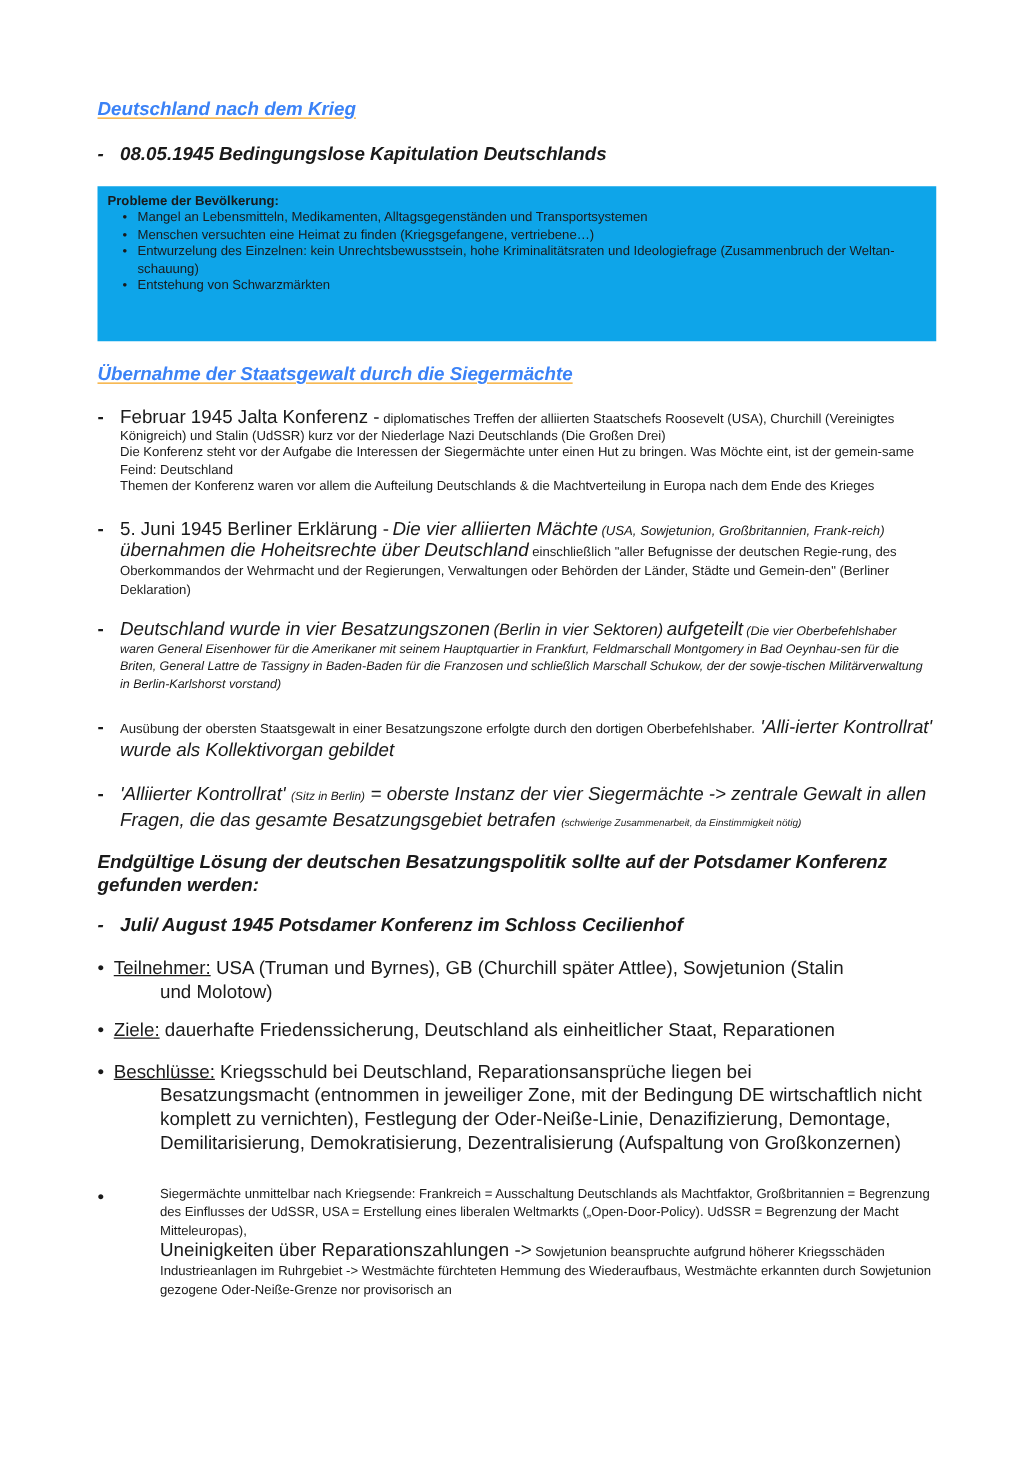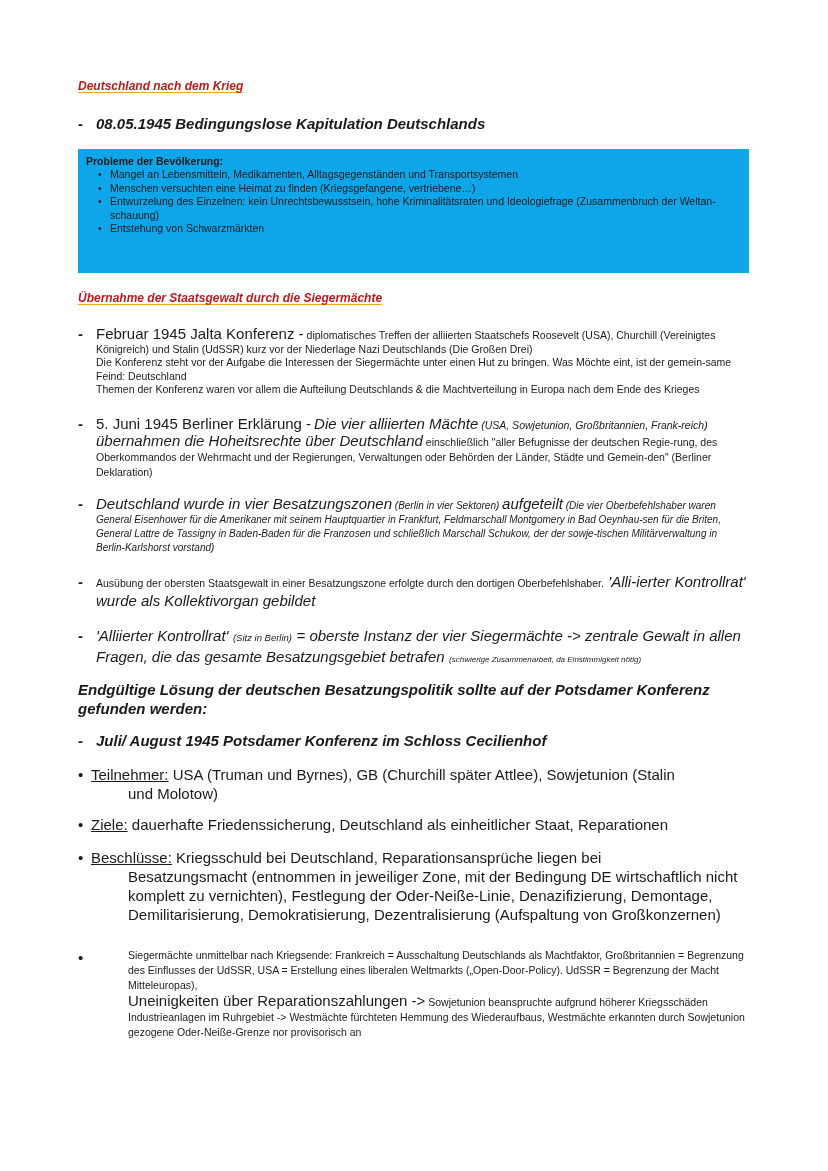--- a/index.html
+++ b/index.html
@@ -1,19 +1,19 @@
 <!DOCTYPE html>
 <html><head>
 <meta charset="utf-8">
 <style>
   html, body { margin: 0; padding: 0; background: #ffffff; }
   body { width: 828px; height: 1171px; position: relative; font-family: "Liberation Sans", sans-serif; color: #1a1a1a; overflow: hidden; }
   .page { position: absolute; left: 0; top: 0; width: 828px; height: 1171px; }
   .abs { position: absolute; font-weight: bold; }
-  .h-orange { color: #b91c1c; font-weight: bold; font-style: italic; font-size: 12px; text-decoration: underline; text-decoration-color: #f5a21d; text-underline-offset: 2px; }
+  .h-orange { color: #3b82f6; font-weight: bold; font-style: italic; font-size: 15px; text-decoration: underline; text-decoration-color: #f5a21d; text-underline-offset: 2px; }
   .line-main { font-size: 15px; font-style: italic; }
   .dash { display: inline-block; width: 18px; }
   .graybox { position: absolute; left: 78px; top: 149px; width: 671px; height: 124px; background: #0ea5e9; }
   .graybox .title { position: absolute; left: 8px; top: 6px; font-size: 10.5px; font-weight: bold; }
   .graybox ul { position: absolute; left: 20px; top: 19px; margin: 0; padding: 0; list-style: none; font-size: 10.5px; line-height: 13.6px; width: 655px; }
   .graybox li { position: relative; padding-left: 12px; }
   .graybox li::before { content: "•"; position: absolute; left: 0; top: 0; }
   .blk { position: absolute; left: 78px; width: 668px; }
   .blk .d { position: absolute; left: 0; top: 0; font-weight: bold; }
   .blk .body { margin-left: 18px; }
@@ -68,21 +68,21 @@
       <span class="it">(USA, Sowjetunion, Großbritannien, Frank-reich)</span>
       <span class="big it">übernahmen die Hoheitsrechte über Deutschland</span>
       <span>einschließlich "aller Befugnisse der deutschen Regie-rung, des Oberkommandos der Wehrmacht und der Regierungen, Verwaltungen oder Behörden der Länder, Städte und Gemein-den" (Berliner Deklaration)</span>
     </div>
   </div>
 
   <div class="blk" style="top:497px; line-height:14px;">
     <span class="d big">-</span>
     <div class="body it" style="font-size:10px;">
       <span class="big">Deutschland wurde in vier Besatzungszonen</span>
-      <span style="font-size:10px;">(Berlin in vier Sektoren)</span>
+      <span style="font-size:13px;">(Berlin in vier Sektoren)</span>
       <span class="big">aufgeteilt</span>
       <span>(Die vier Oberbefehlshaber waren General Eisenhower für die Amerikaner mit seinem Hauptquartier in Frankfurt, Feldmarschall Montgomery in Bad Oeynhau-sen für die Briten, General Lattre de Tassigny in Baden-Baden für die Franzosen und schließlich Marschall Schukow, der der sowje-tischen Militärverwaltung in Berlin-Karlshorst vorstand)</span>
     </div>
   </div>
 
   <div class="blk" style="top:573px; line-height:18px;">
     <span class="d big">-</span>
     <div class="body">
       <span class="sm">Ausübung der obersten Staatsgewalt in einer Besatzungszone erfolgte durch den dortigen Oberbefehlshaber.</span>
       <span class="big it">'Alli-ierter Kontrollrat' wurde als Kollektivorgan gebildet</span>

